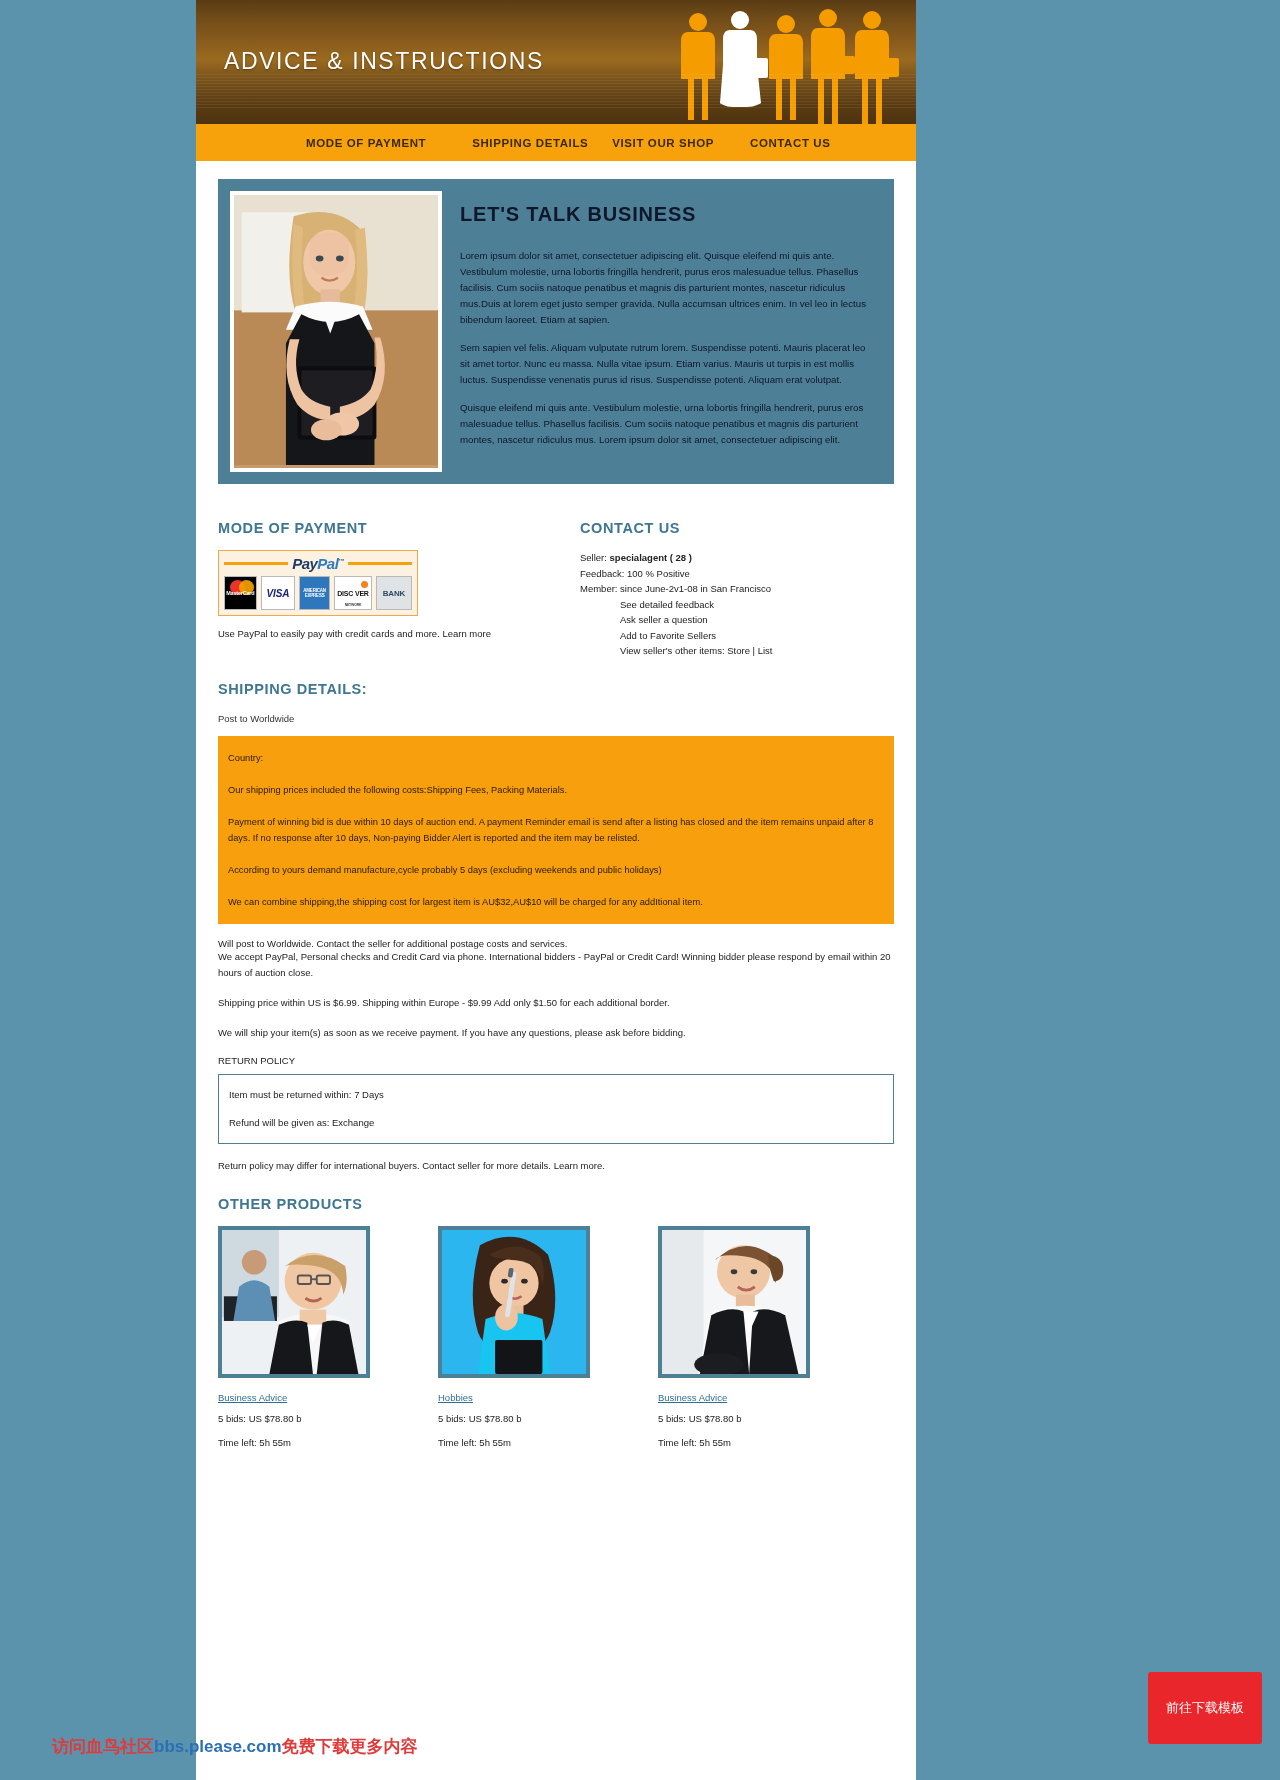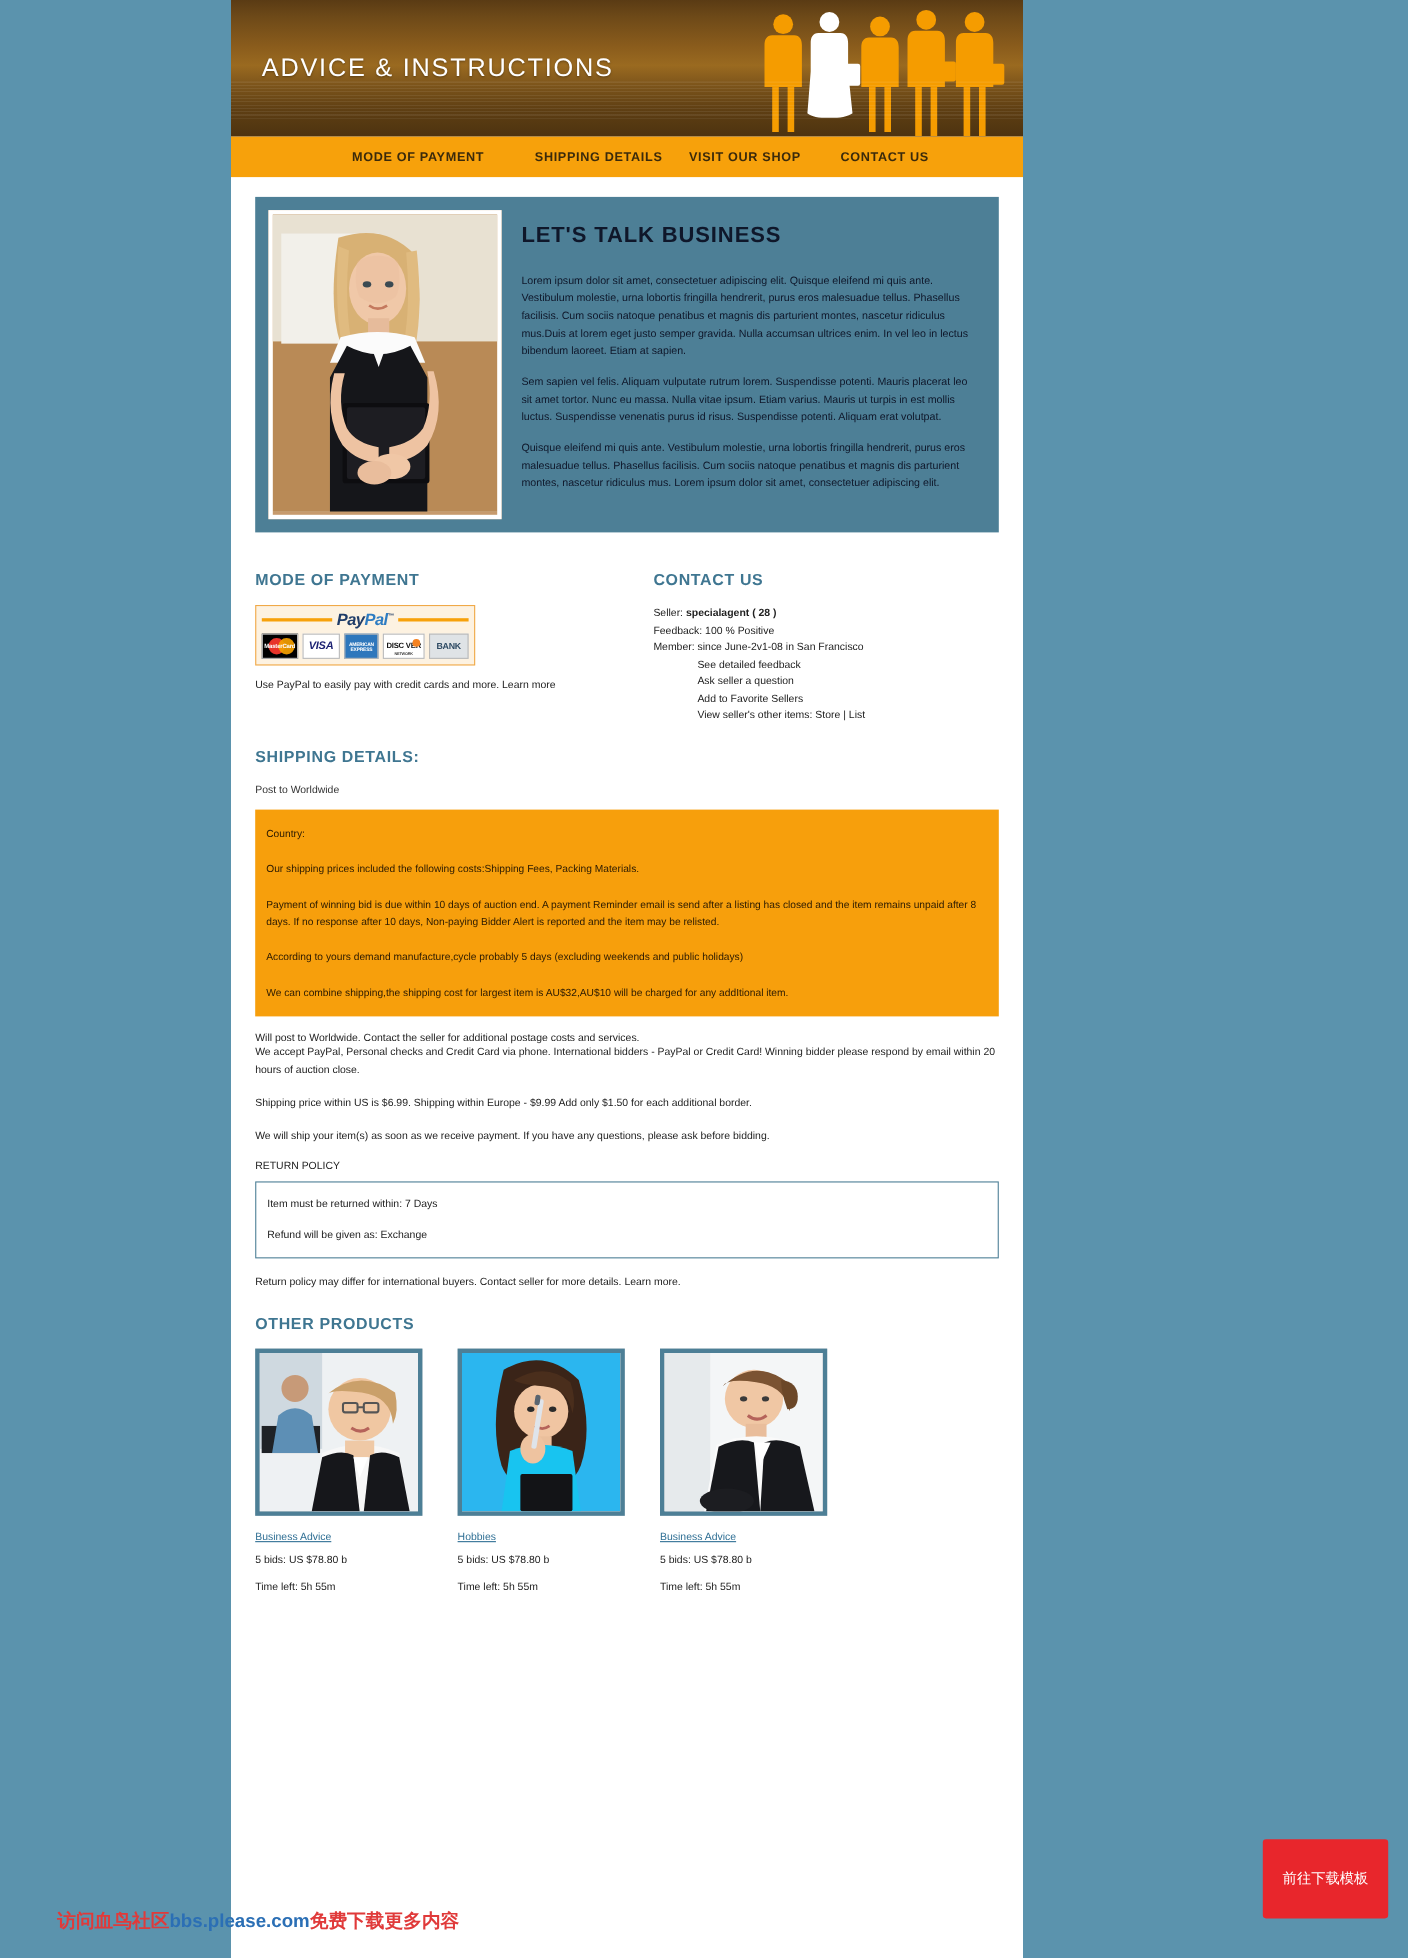--- a/index.html
+++ b/index.html
@@ -8,21 +8,21 @@
     width:1280px; height:1780px;
     background:#5b93ad;
     font-family:"Liberation Sans", sans-serif;
     overflow:hidden;
     position:relative;
   }
 
   
   .page {
     position:absolute;
-    left:210px; top:0;
+    left:196px; top:0;
     width:720px; height:1780px;
     background:#ffffff;
   }
 
   
   .banner {
     position:relative;
     height:124px;
     background:
       linear-gradient(to bottom,
@@ -136,21 +136,21 @@
   .pp-logo{
     font-family:"Liberation Sans", sans-serif;
     font-style:italic; font-weight:bold; font-size:15px;
     letter-spacing:-.5px; padding:0 4px; line-height:1;
   }
   .pp-pay{ color:#1f3c68; }
   .pp-pal{ color:#2e7cc2; }
   .pp-tm{ font-size:6px; vertical-align:super; color:#1f3c68; }
   .pp-cards{ display:flex; gap:4px; margin-top:4px; }
   .card{
-    height:23px; border:1px solid #b9b9b9; background:#fff;
+    height:34px; border:1px solid #b9b9b9; background:#fff;
     display:flex; align-items:center; justify-content:center;
     font-size:7px; font-weight:bold; letter-spacing:-.2px;
   }
   .card.mc{ width:38px; background:#000; position:relative; }
   .card.mc .c1,.card.mc .c2{ position:absolute; width:15px;height:15px;border-radius:50%; top:3px;}
   .card.mc .c1{ background:#e8342a; left:5px; }
   .card.mc .c2{ background:#f4a000; left:14px; opacity:.92; }
   .card.mc span{ position:relative; color:#fff; font-size:5.5px; z-index:2; }
   .card.visa{ width:40px; color:#1a1f71; font-style:italic; font-size:10px; }
   .card.amex{ width:36px; background:#2e77bc; color:#fff; font-size:4.5px; text-align:center; line-height:5px; }
@@ -182,21 +182,21 @@
   .ret-label{ font-size:9.5px; color:#222; margin:0 0 8px 0; }
   .ret-box{
     border:1px solid #4d7f96;
     padding:12px 10px;
     margin-bottom:14px;
   }
   .ret-box p{ margin:0 0 12px 0; font-size:9.5px; color:#222; }
   .ret-box p:last-child{ margin:0; }
 
   
-  .products{ display:flex; gap:32px; margin-top:14px; }
+  .products{ display:flex; gap:68px; margin-top:14px; }
   .prod{ width:152px; }
   .prod-img{
     width:152px; height:152px;
     border:4px solid #4d7f96;
     background:#ddd;
     overflow:hidden;
     position:relative;
   }
   .prod-title{
     display:block;

